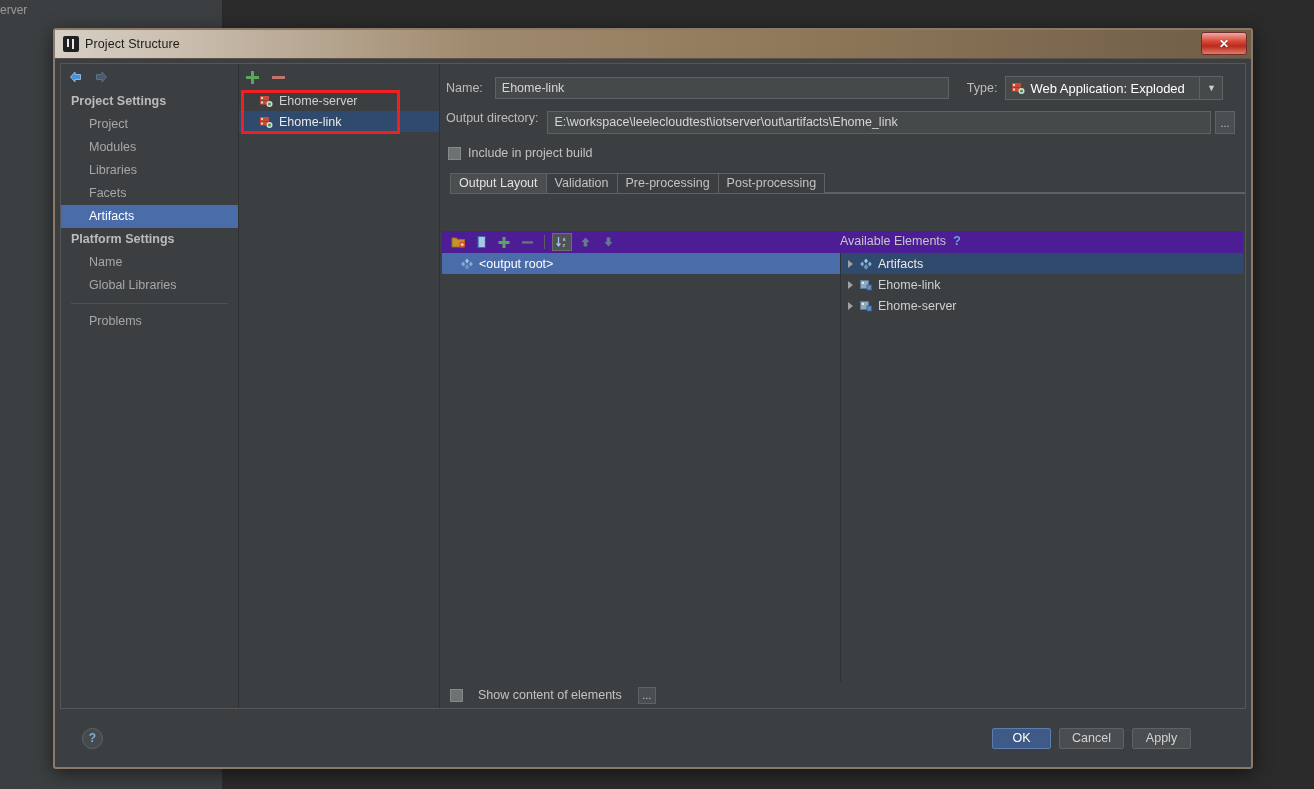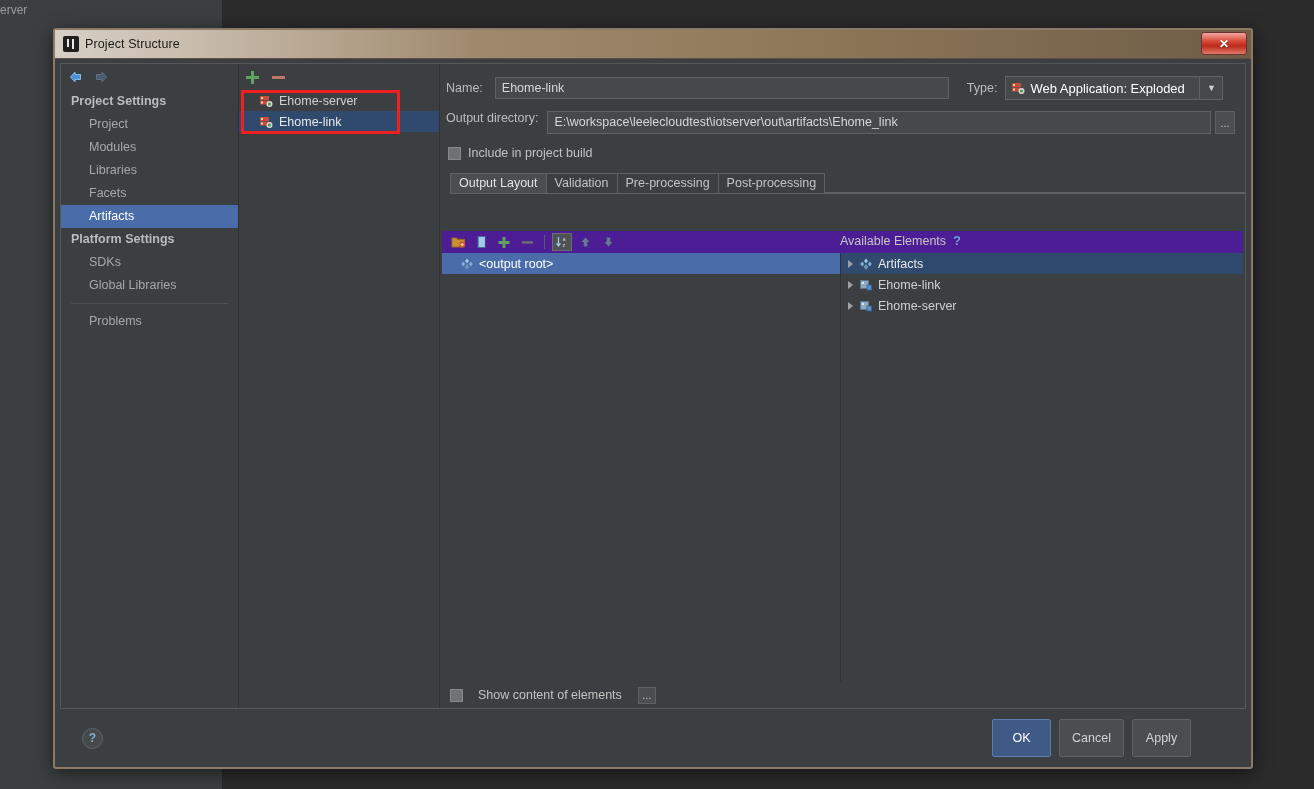--- a/index.html
+++ b/index.html
@@ -298,21 +298,21 @@
   }
   .help-circle {
     width: 19px; height: 19px; border-radius: 50%;
     border: 1px solid #5f6668; background: #454a4c;
     color: #7fb0d8; font-size: 12px; font-weight: bold;
     display: flex; align-items: center; justify-content: center;
     margin-left: 22px; cursor: pointer;
   }
   .btns { margin-left: auto; display: flex; gap: 8px; margin-right: 55px; }
   .btn {
-    min-width: 59px; height: 38px; padding: 0 12px;
+    min-width: 59px; height: 21px; padding: 0 12px;
     font-size: 12.5px; color: #d2d2d2;
     background: #4a4e50; border: 1px solid #5e6264;
     border-radius: 2px; display: flex; align-items: center; justify-content: center;
     cursor: pointer; box-sizing: border-box;
   }
   .btn.default {
     background: #3f5a86; border: 1px solid #5c7db0; color: #ffffff;
   }
 </style>
 </head>
@@ -352,21 +352,21 @@
       </div>
 
       <div class="tree-group">Project Settings</div>
       <div class="tree-item">Project</div>
       <div class="tree-item">Modules</div>
       <div class="tree-item">Libraries</div>
       <div class="tree-item">Facets</div>
       <div class="tree-item selected">Artifacts</div>
 
       <div class="tree-group">Platform Settings</div>
-      <div class="tree-item">SDKs</div>
+      <div class="tree-item">Name</div>
       <div class="tree-item">Global Libraries</div>
 
       <div class="tree-sep"></div>
       <div class="tree-item">Problems</div>
     </div>
 
     <div class="artifact-col">
       <div class="artifact-toolbar">
         <div class="tb-plus"></div>
         <div class="tb-minus"></div>

